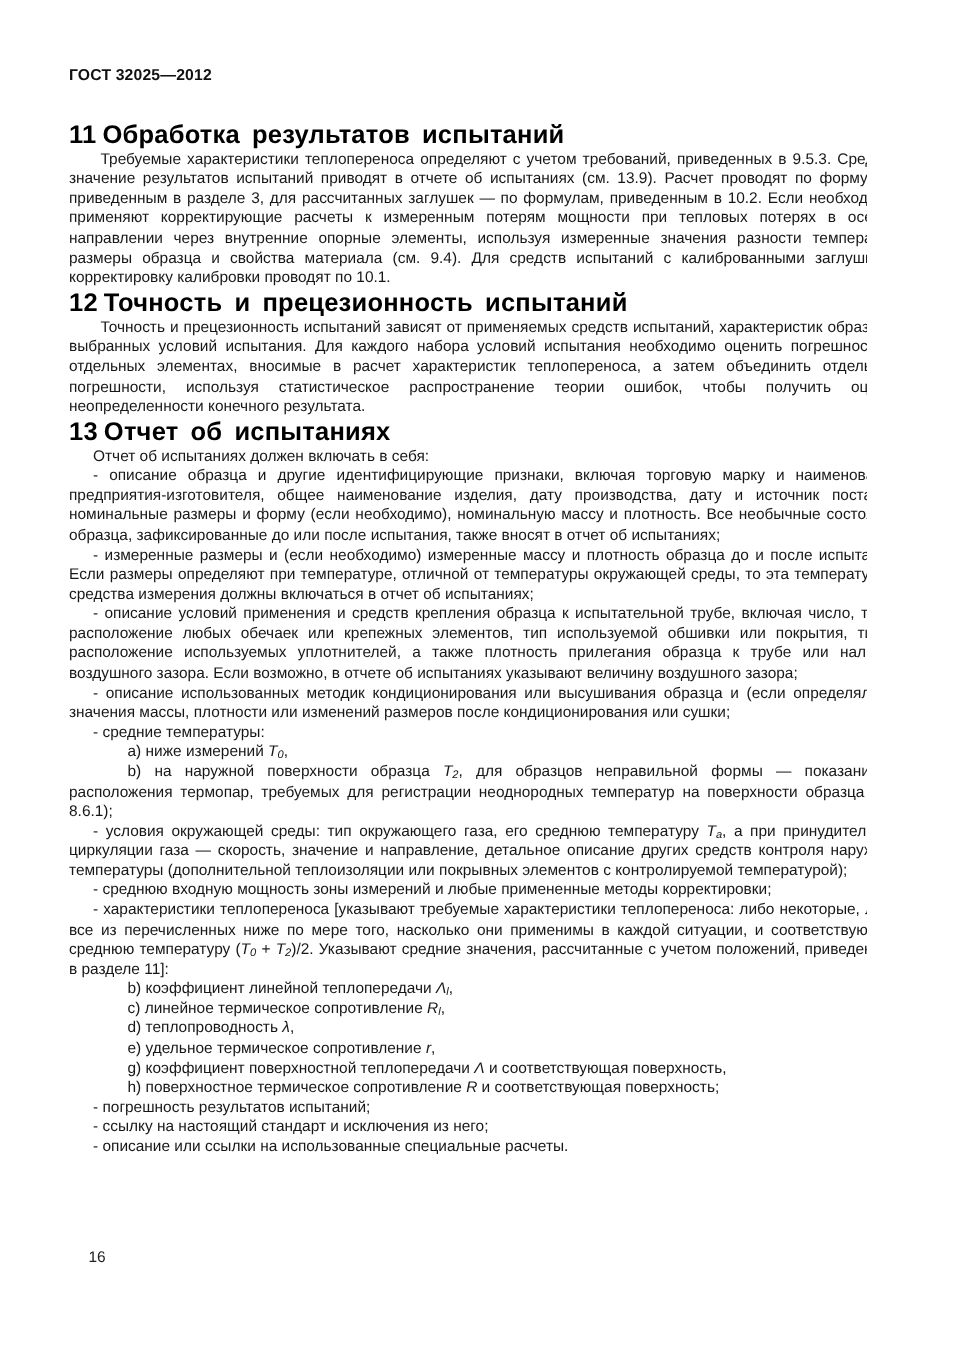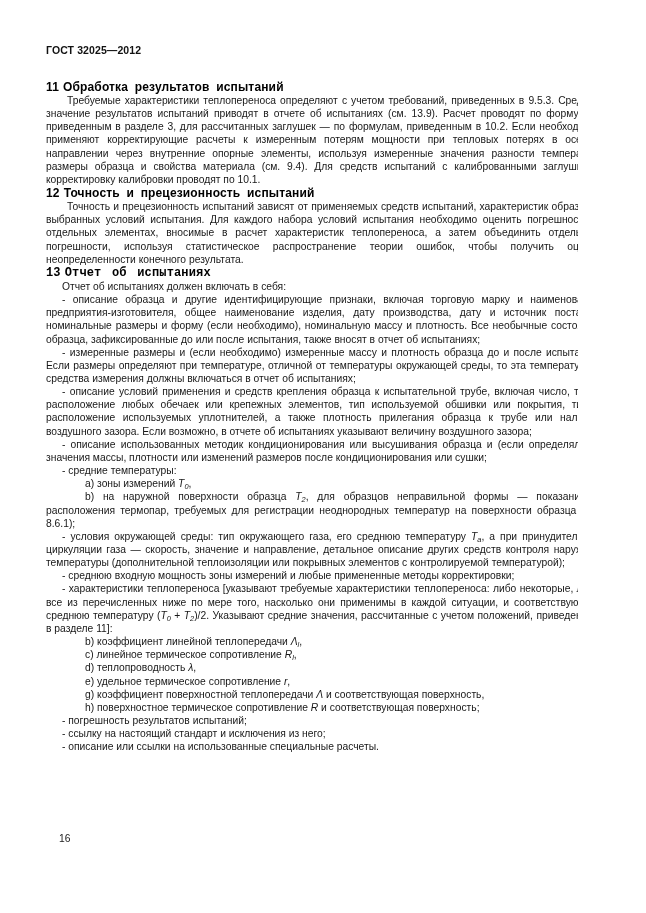--- a/index.html
+++ b/index.html
@@ -39,38 +39,38 @@
 
   
   .content {
     position: absolute;
     left: 46px;
     top: 80px;
     width: 554px;
   }
 
   h2.section-heading {
-    font-size: 12px;
+    font-size: 17px;
     font-weight: bold;
     margin: 0;
     padding: 0;
     color: #000;
     letter-spacing: 0.15px;
     white-space: nowrap;
   }
   h2.section-heading .num {
     margin-right: 4px;
   }
   h2.section-heading .ttl {
     
     word-spacing: 3.2px;
   }
   .h-11 { margin-top: 1px; }
   .h-12 { margin-top: 18px; }
-  .h-13 { margin-top: 18px; font-family: Liberation Mono, monospace; }
+  .h-13 { margin-top: 18px; }
 
   p.body-par {
     margin: 0;
     font-size: 10.3px;
     line-height: 13.15px;
     text-align: justify;
     text-justify: inter-word;
     color: #171717;
     hyphens: manual;
   }
@@ -122,21 +122,21 @@
 
     <p class="body-par indent-dash first-after-head nowrap-line">Отчет об испытаниях должен включать в себя:</p>
 
     <p class="body-par indent-dash">- описание образца и другие идентифицирующие признаки, включая торговую марку и наименование предприятия-изготовителя, общее наименование изделия, дату производства, дату и источник поставки, номинальные размеры и форму (если необходимо), номинальную массу и плотность. Все необычные состояния образца, зафиксированные до или после испытания, также вносят в отчет об испытаниях;</p>
     <p class="body-par indent-dash">- измеренные размеры и (если необходимо) измеренные массу и плотность образца до и после испытания. Если размеры определяют при температуре, отличной от температуры окружающей среды, то эта температура и средства измерения должны включаться в отчет об испытаниях;</p>
     <p class="body-par indent-dash">- описание условий применения и средств крепления образца к испытательной трубе, включая число, тип и расположение любых обечаек или крепежных элементов, тип используемой обшивки или покрытия, тип и расположение используемых уплотнителей, а также плотность прилегания  образца к трубе или наличие воздушного зазора. Если возможно, в отчете об испытаниях указывают величину воздушного зазора;</p>
     <p class="body-par indent-dash">- описание использованных методик кондиционирования или высушивания образца и (если определялись) значения  массы, плотности или изменений размеров после кондиционирования или сушки;</p>
     <p class="body-par indent-dash nowrap-line">- средние температуры:</p>
 
     <p class="body-par lvl1-hang nowrap-line">
-      <span>a)</span><span>&nbsp;</span><span>зоны измерений </span><i><span>T</span><sub>0</sub></i><span>,</span>
+      <span>a)</span><span>&nbsp;</span><span>ниже измерений </span><i><span>T</span><sub>0</sub></i><span>,</span>
     </p>
 
     <p class="body-par lvl1-hang">
       <span>b)</span><span>&nbsp;</span><span>на наружной поверхности образца </span><i><span>T</span><sub>2</sub></i><span>, для образцов неправильной формы — показания и расположения термопар, требуемых для регистрации неоднородных температур на поверхности образца (см. 8.6.1);</span>
     </p>
 
     <p class="body-par indent-dash">
       <span>- условия окружающей среды: тип окружающего газа, его среднюю температуру </span><i><span>T</span><sub>a</sub></i><span>, а при принудительной циркуляции газа — скорость, значение и направление, детальное описание других средств контроля наружной температуры (дополнительной теплоизоляции или покрывных элементов с контролируемой температурой);</span>
     </p>
 

